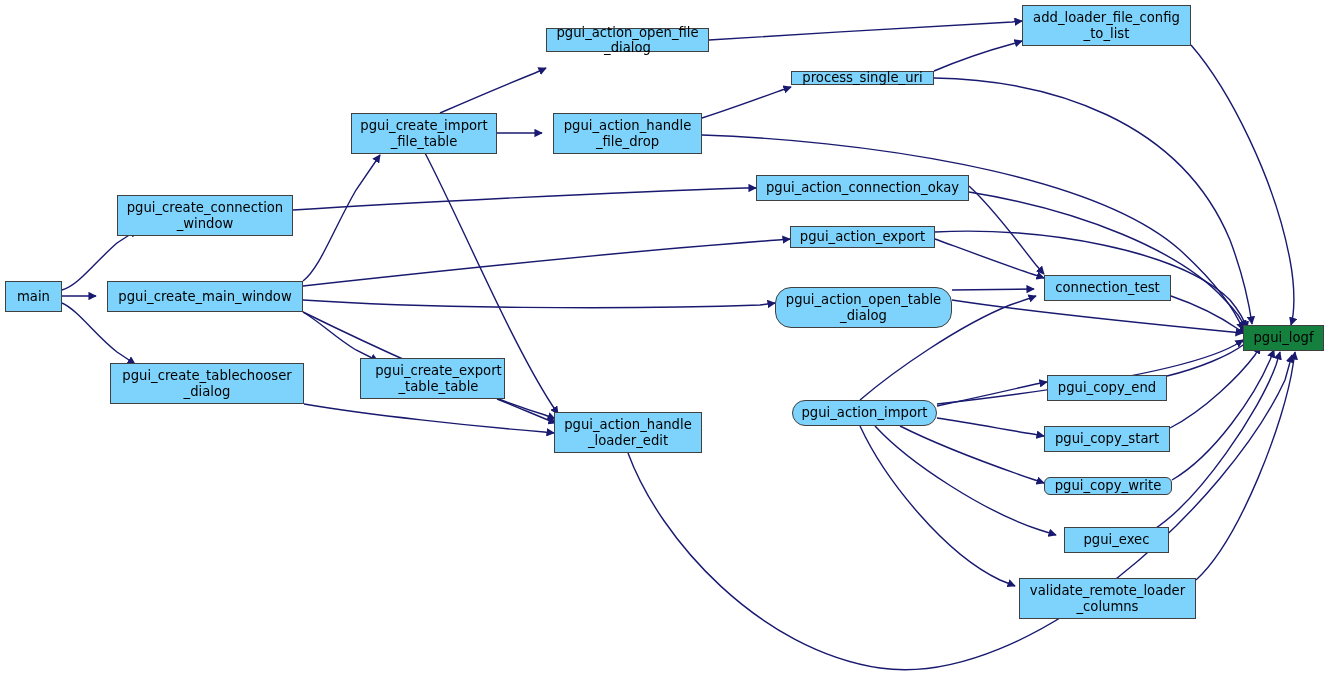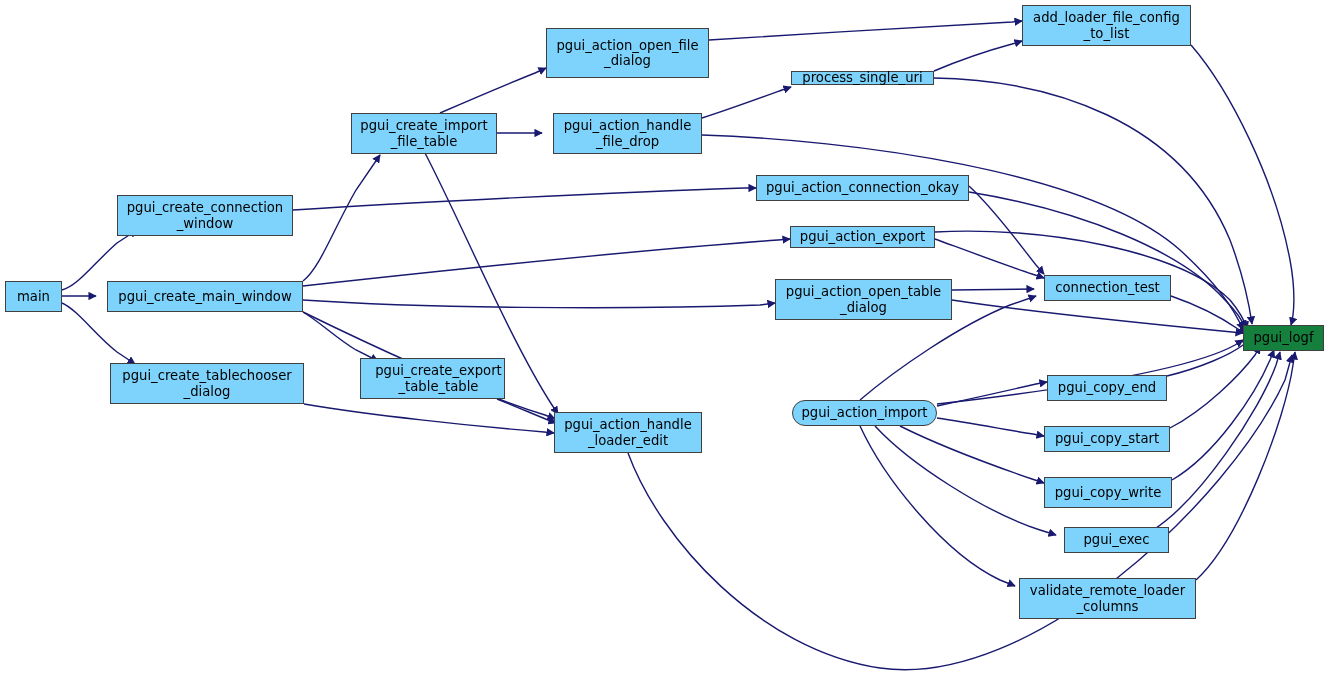--- a/index.html
+++ b/index.html
@@ -101,36 +101,36 @@
       <div class="node" style="left: 5px; top: 281px; width: 57px; height: 31px;">main</div>
       <div class="node" style="left: 117px; top: 195px; width: 176px; height: 41px;">pgui_create_connection
 _window</div>
       <div class="node" style="left: 107px; top: 281px; width: 196px; height: 31px;">pgui_create_main_window</div>
       <div class="node" style="left: 110px; top: 363px; width: 194px; height: 41px;">pgui_create_tablechooser
 _dialog</div>
       <div class="node" style="left: 351px; top: 113px; width: 146px; height: 41px;">pgui_create_import
 _file_table</div>
       <div class="node" style="left: 360px; top: 358px; width: 145px; height: 41px; padding-left: 12px;">pgui_create_export
 _table_table</div>
-      <div class="node" style="left: 546px; top: 28px; width: 163px; height: 50px;">pgui_action_open_file
+      <div class="node" style="left: 546px; top: 28px; width: 163px; height: 24px;">pgui_action_open_file
 _dialog</div>
       <div class="node" style="left: 553px; top: 113px; width: 149px; height: 41px;">pgui_action_handle
 _file_drop</div>
       <div class="node" style="left: 554px; top: 412px; width: 148px; height: 41px;">pgui_action_handle
 _loader_edit</div>
       <div class="node" style="left: 791px; top: 71px; width: 143px; height: 14px;">process_single_uri</div>
       <div class="node" style="left: 756px; top: 175px; width: 213px; height: 26px;">pgui_action_connection_okay</div>
       <div class="node" style="left: 790px; top: 226px; width: 145px; height: 22px;">pgui_action_export</div>
-      <div class="node" style="left: 775px; top: 279px; width: 177px; height: 41px;">pgui_action_open_table
+      <div class="node" style="left: 775px; top: 287px; width: 177px; height: 41px; border-radius: 16px;">pgui_action_open_table
 _dialog</div>
       <div class="node" style="left: 792px; top: 400px; width: 145px; height: 26px; border-radius: 13px;">pgui_action_import</div>
       <div class="node" style="left: 1022px; top: 5px; width: 169px; height: 41px;">add_loader_file_config
 _to_list</div>
       <div class="node" style="left: 1044px; top: 275px; width: 127px; height: 26px;">connection_test</div>
       <div class="node" style="left: 1047px; top: 375px; width: 120px; height: 26px;">pgui_copy_end</div>
       <div class="node" style="left: 1044px; top: 426px; width: 126px; height: 26px;">pgui_copy_start</div>
-      <div class="node" style="left: 1044px; top: 477px; width: 128px; height: 31px;">pgui_copy_write</div>
+      <div class="node" style="left: 1044px; top: 477px; width: 128px; height: 18px; border-radius: 6px;">pgui_copy_write</div>
       <div class="node" style="left: 1064px; top: 527px; width: 105px; height: 26px;">pgui_exec</div>
       <div class="node" style="left: 1019px; top: 578px; width: 177px; height: 41px;">validate_remote_loader
 _columns</div>
       <div class="node highlight" style="left: 1243px; top: 325px; width: 81px; height: 26px;">pgui_logf</div>
     </div>
 </div>
 
 </body></html>

